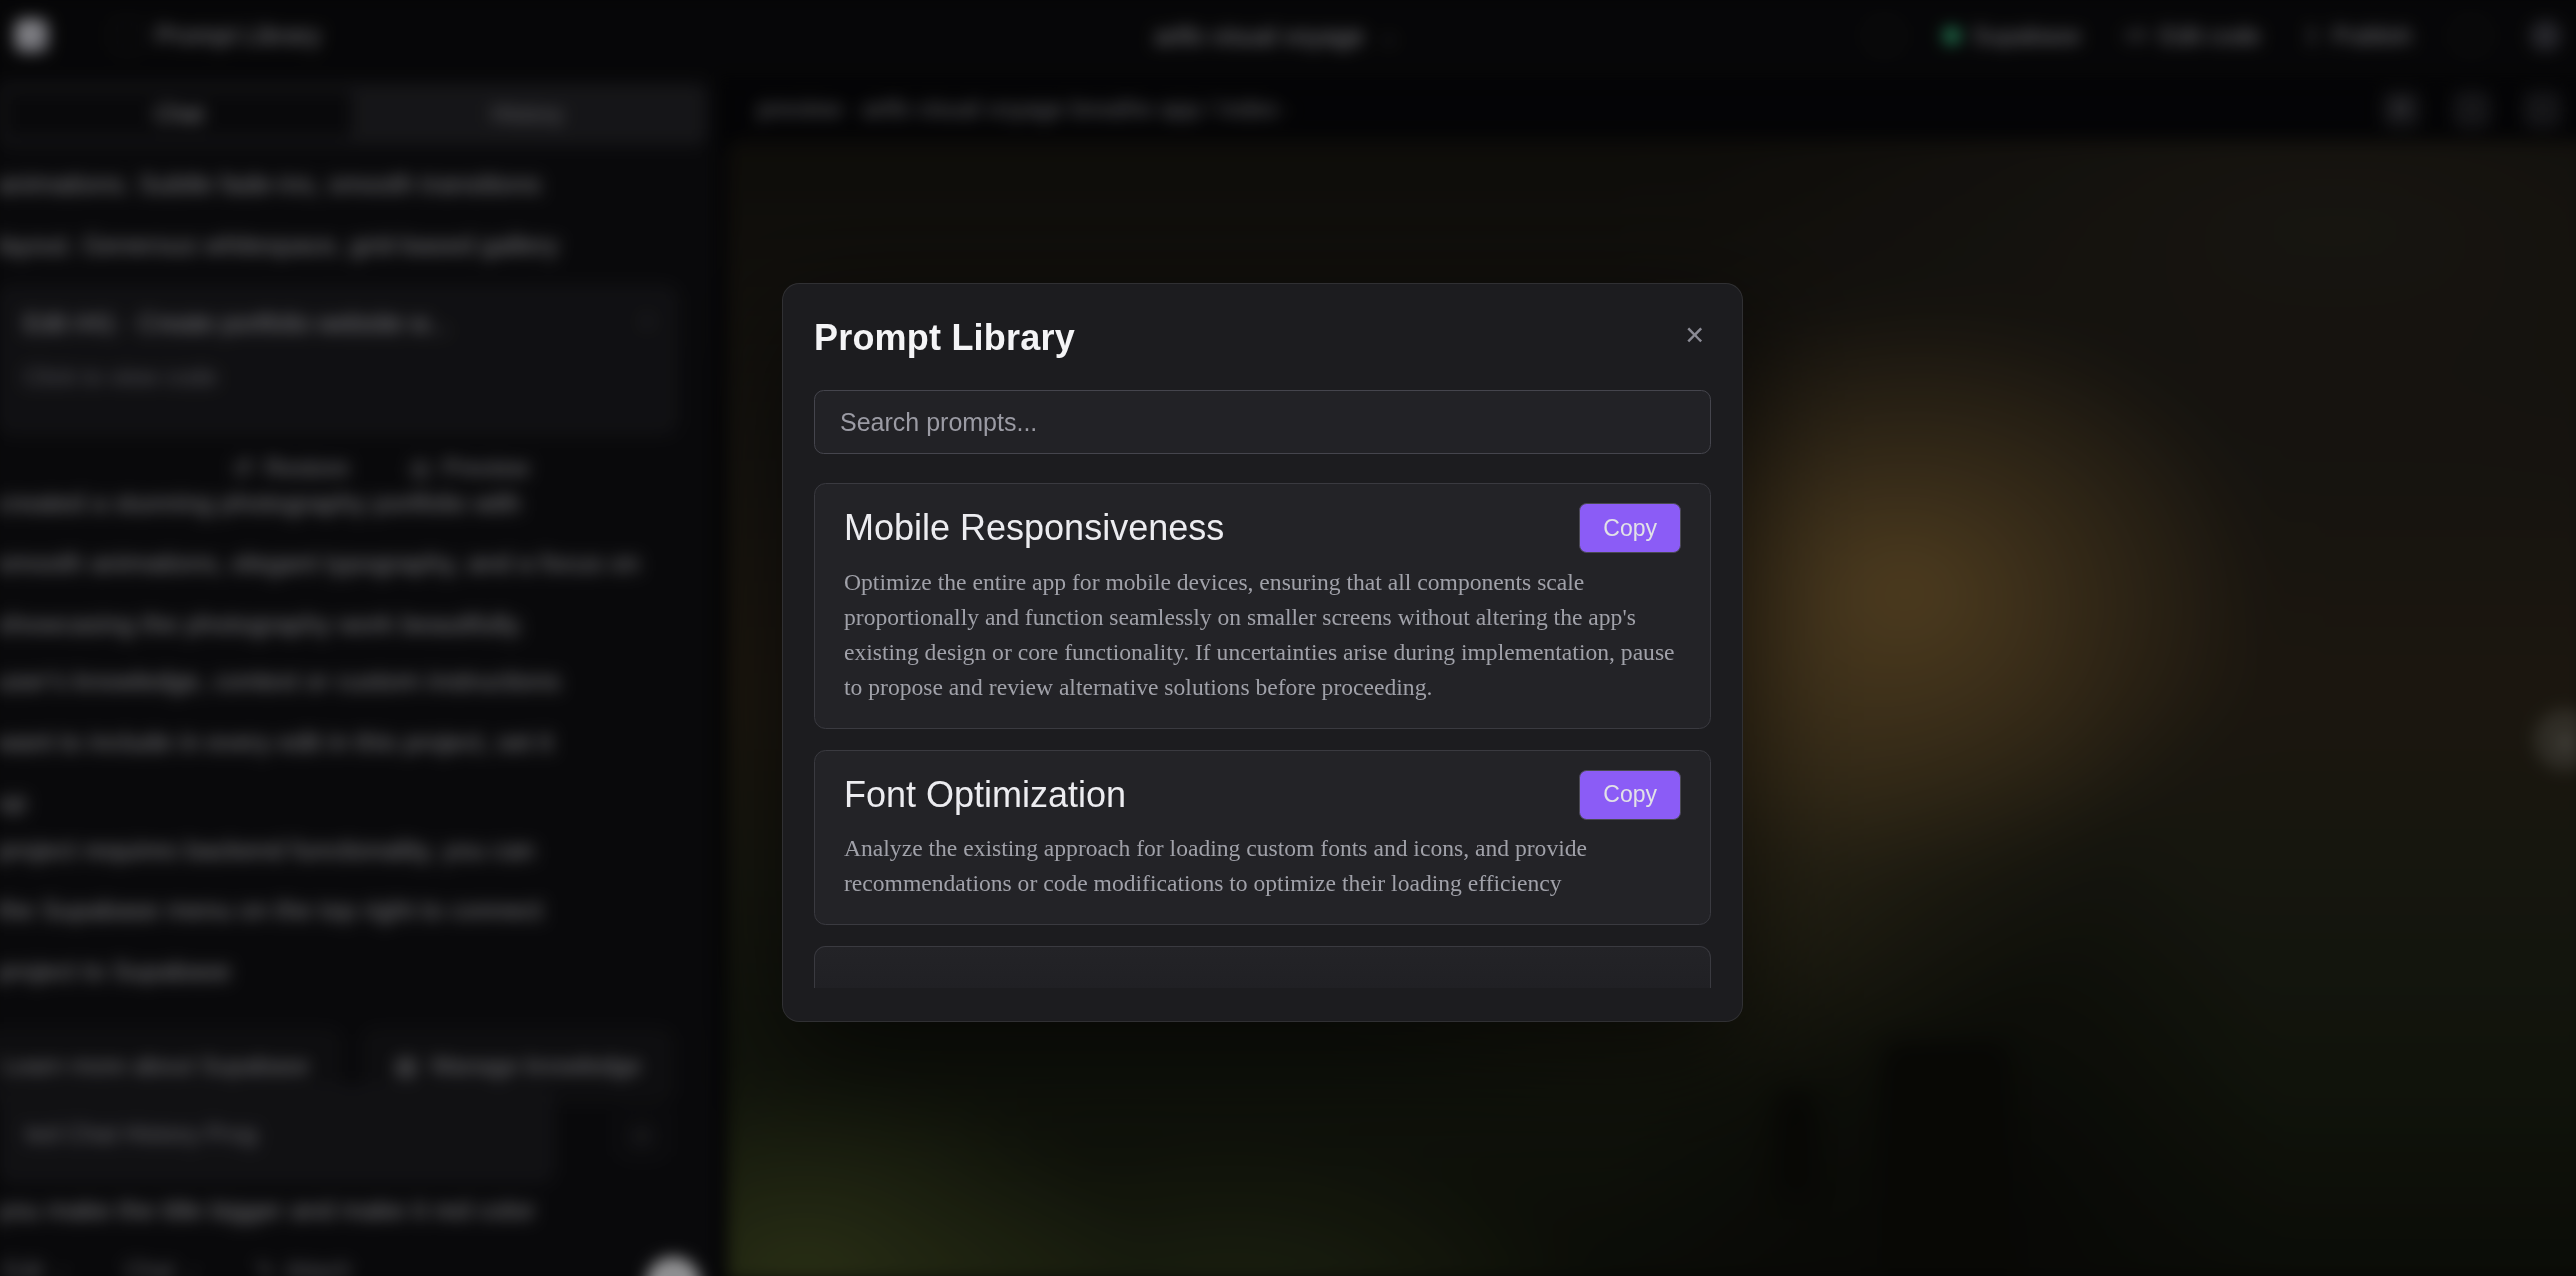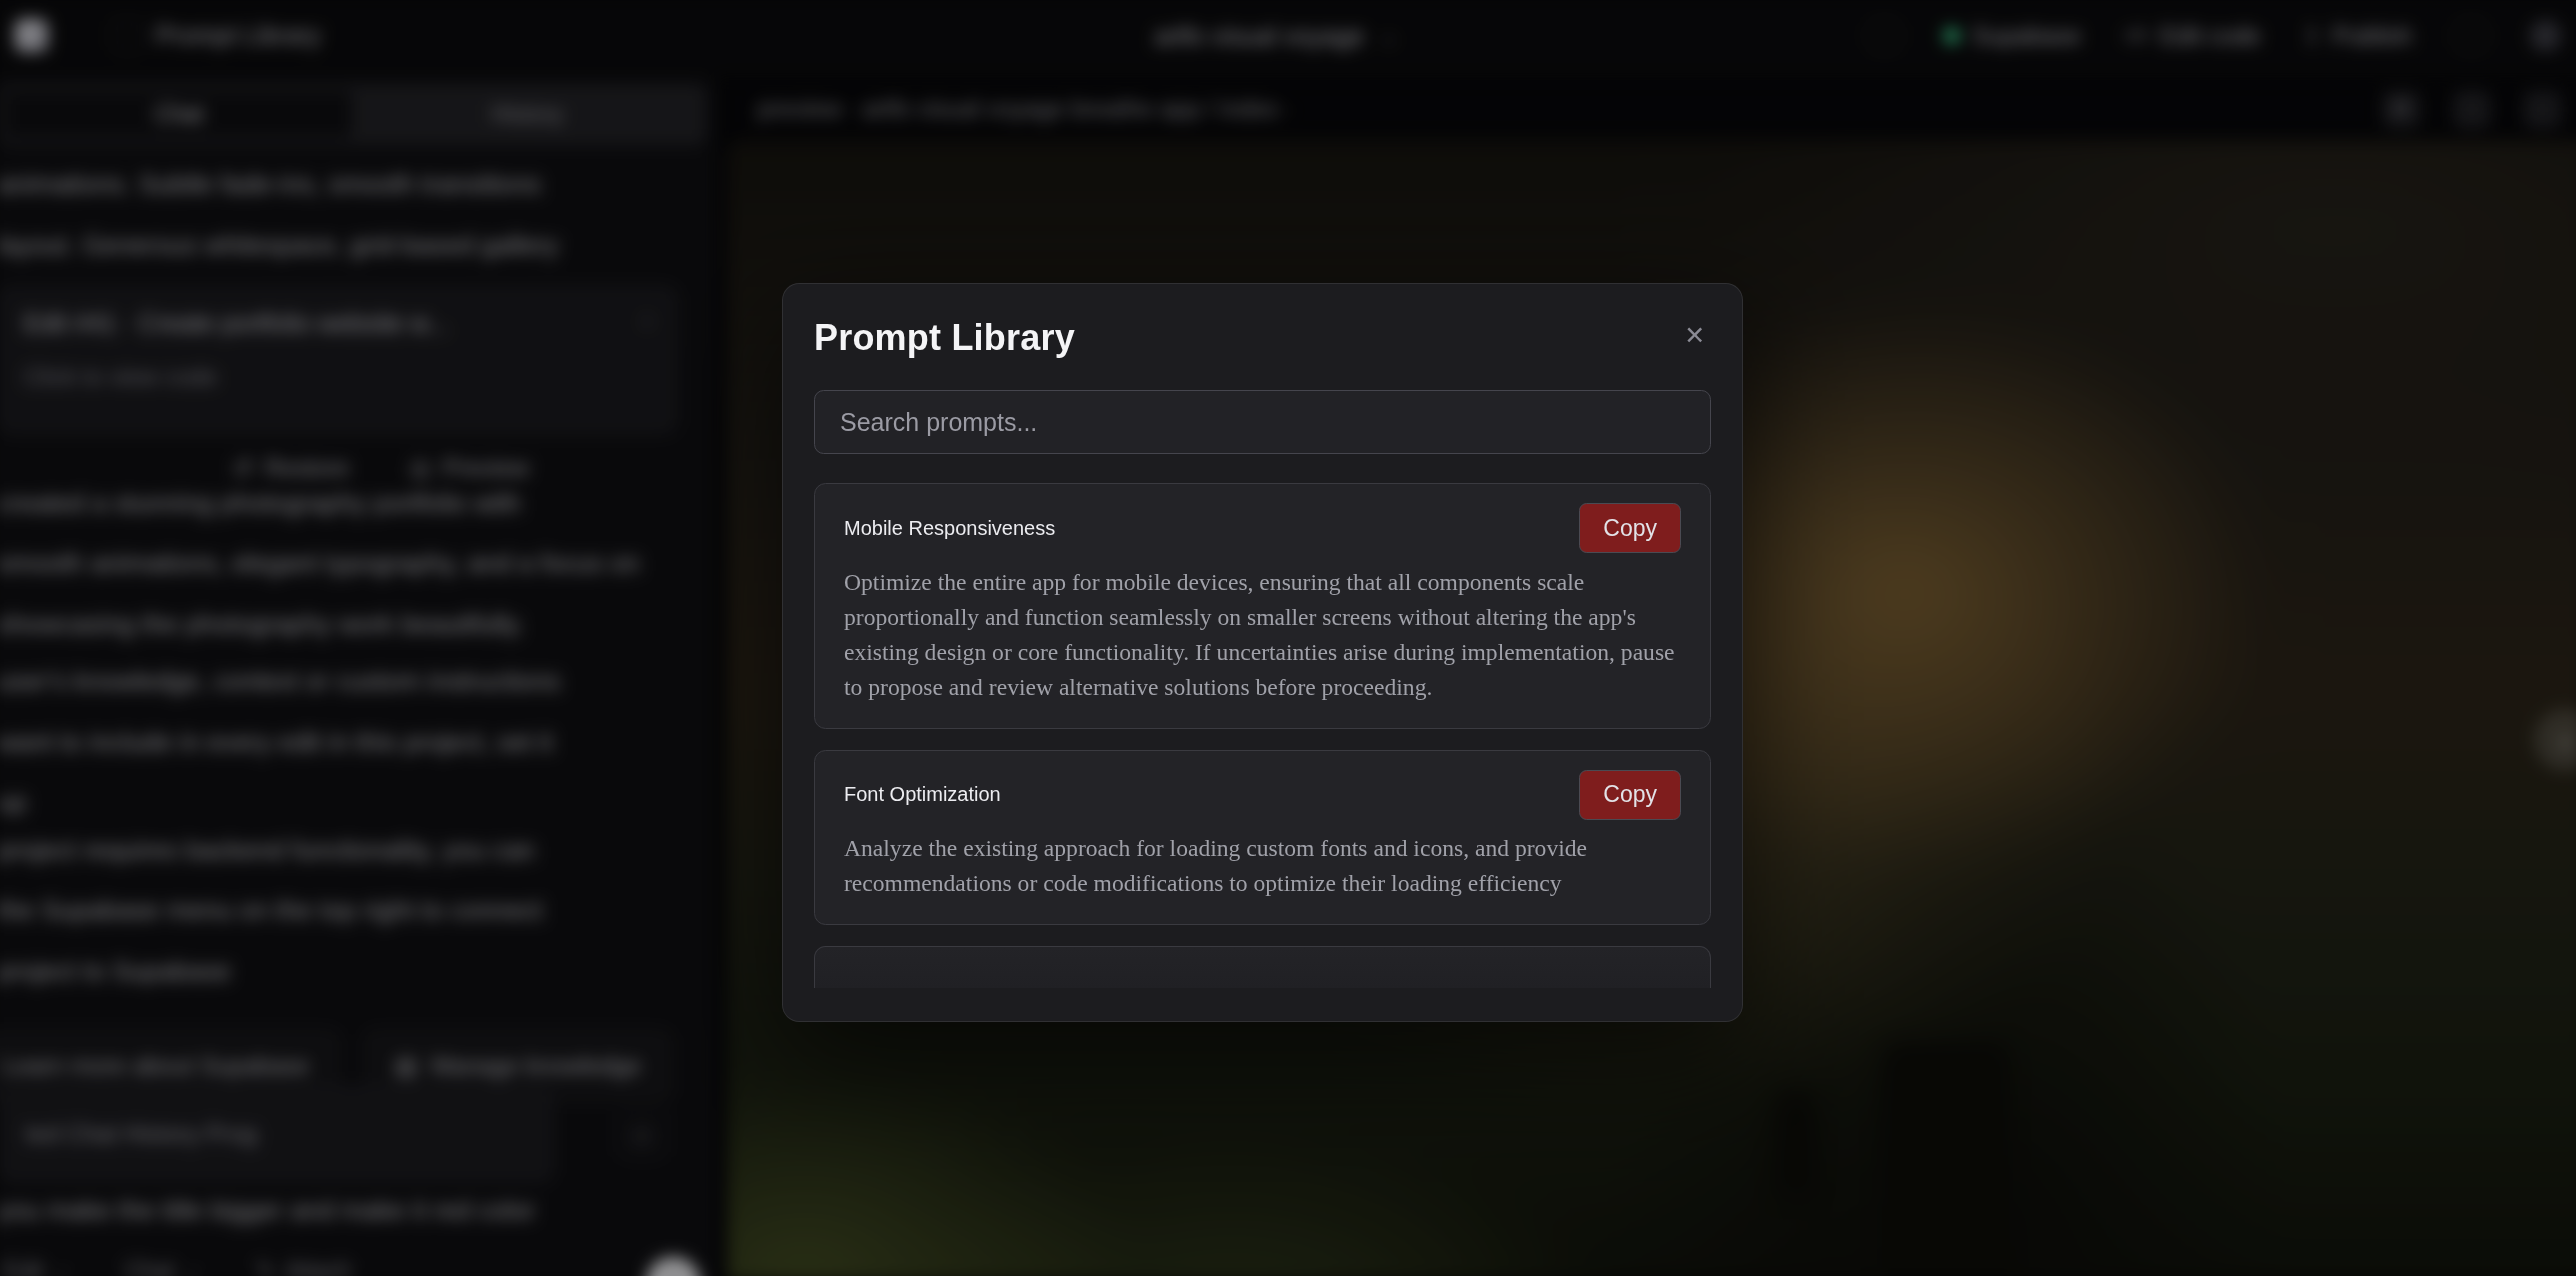--- a/index.html
+++ b/index.html
@@ -96,23 +96,23 @@
   .modal-close { font-size:25px; color:#8b8b95; line-height:1; padding:5.8px; cursor:default; }
   .search-box { margin-top:31px; height:64px; border-radius:9.6px; background:#222226;
     border:1.9px solid #45454d; display:flex; align-items:center; padding:16px 25px; }
   .search-box input { background:transparent; border:none; outline:none; width:100%;
     font-size:25px; color:#d8d8dd; font-family:inherit; }
   .search-box input::placeholder { color:#9b9ba4; }
   .prompt-list { margin-top:29px; height:510px; overflow:hidden; display:flex; flex-direction:column; gap:21px; }
   .prompt-card { flex:none; background:#232327; border:1px solid #3a3a40; border-radius:11.6px;
     padding:19px 29px 23px; }
   .pc-head { display:flex; align-items:center; justify-content:space-between; }
-  .pc-title { font-size:20px; font-weight:500; color:#ececf0; }
+  .pc-title { font-size:36px; font-weight:500; color:#ececf0; }
   .copy-btn { height:50px; padding:0 23px; border-radius:7.7px; border:1px solid #4a4a52;
-    background:#7f1d1d; font-size:23px; color:#e2e2e7; display:flex; align-items:center; }
+    background:#8b5cf6; font-size:23px; color:#e2e2e7; display:flex; align-items:center; }
   .pc-desc { margin-top:11.6px; font-size:23.6px; line-height:35px; color:#a0a1a9;font-family:Liberation Serif, serif; }
   .prompt-card.partial { height:42px; padding:0; border-bottom:none;
     border-radius:11.6px 11.6px 0 0; background:linear-gradient(180deg,#232327,#202024); }
 </style>
 </head>
 <body>
 
 <div class="stage">
 
   <div class="bg-root">

